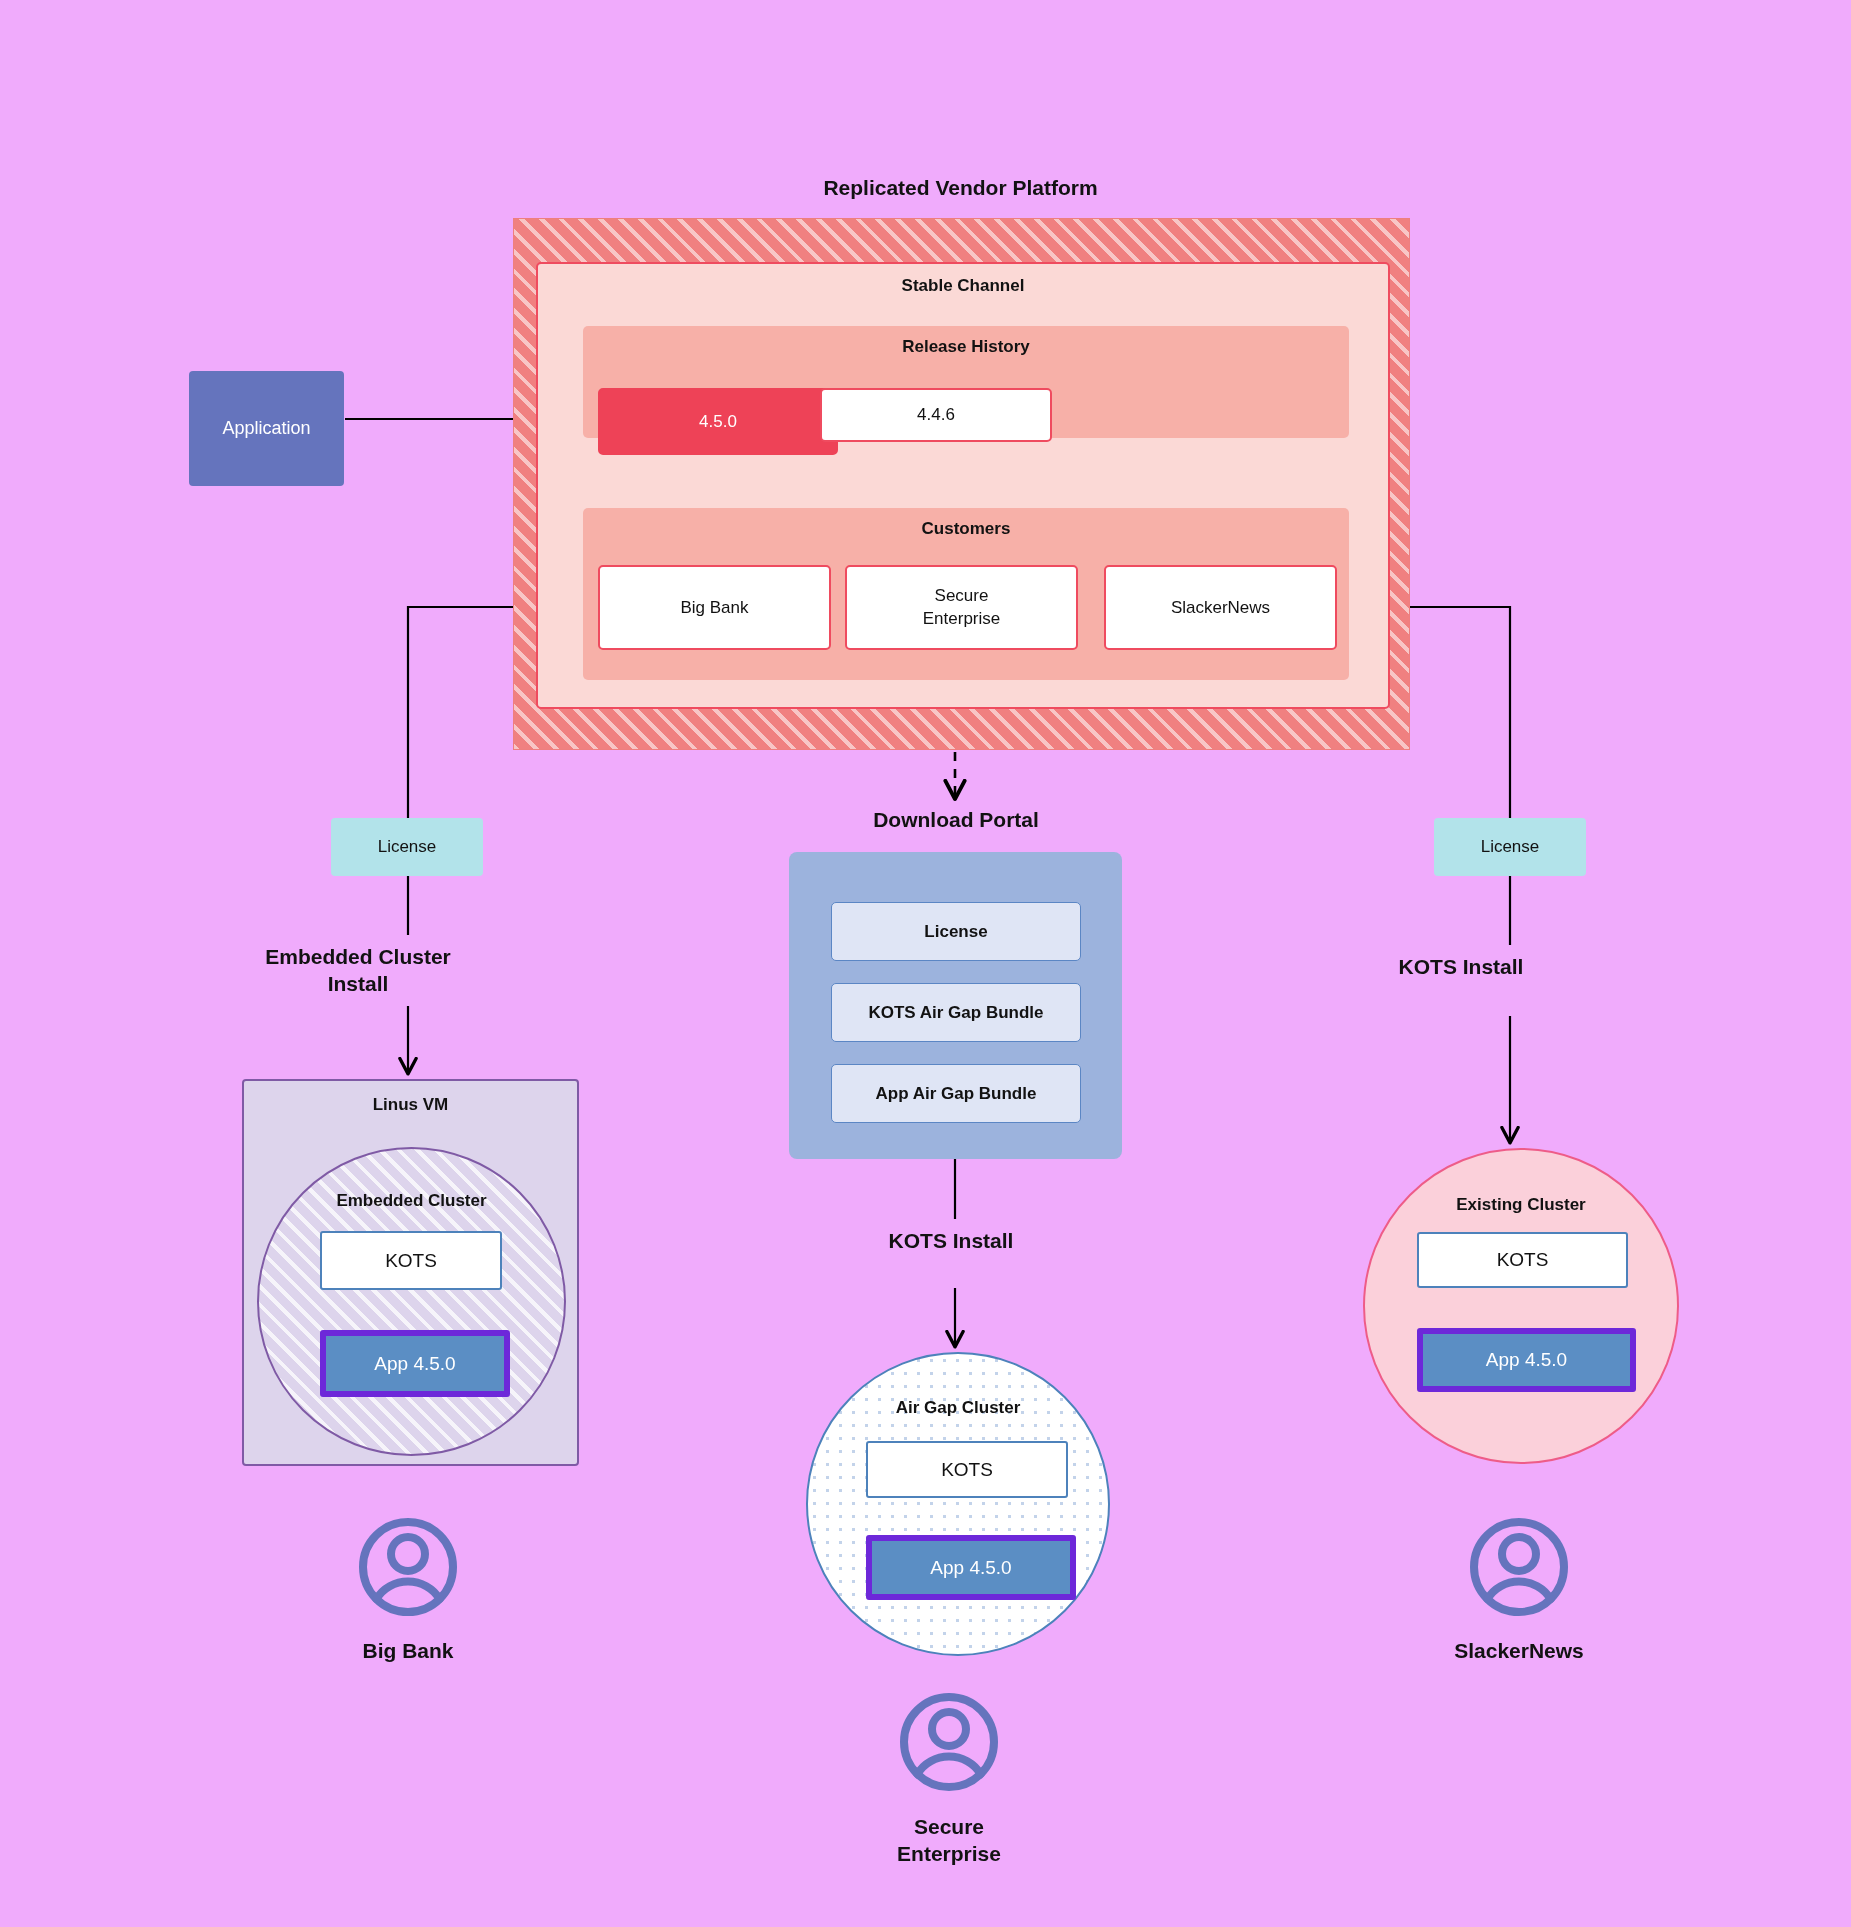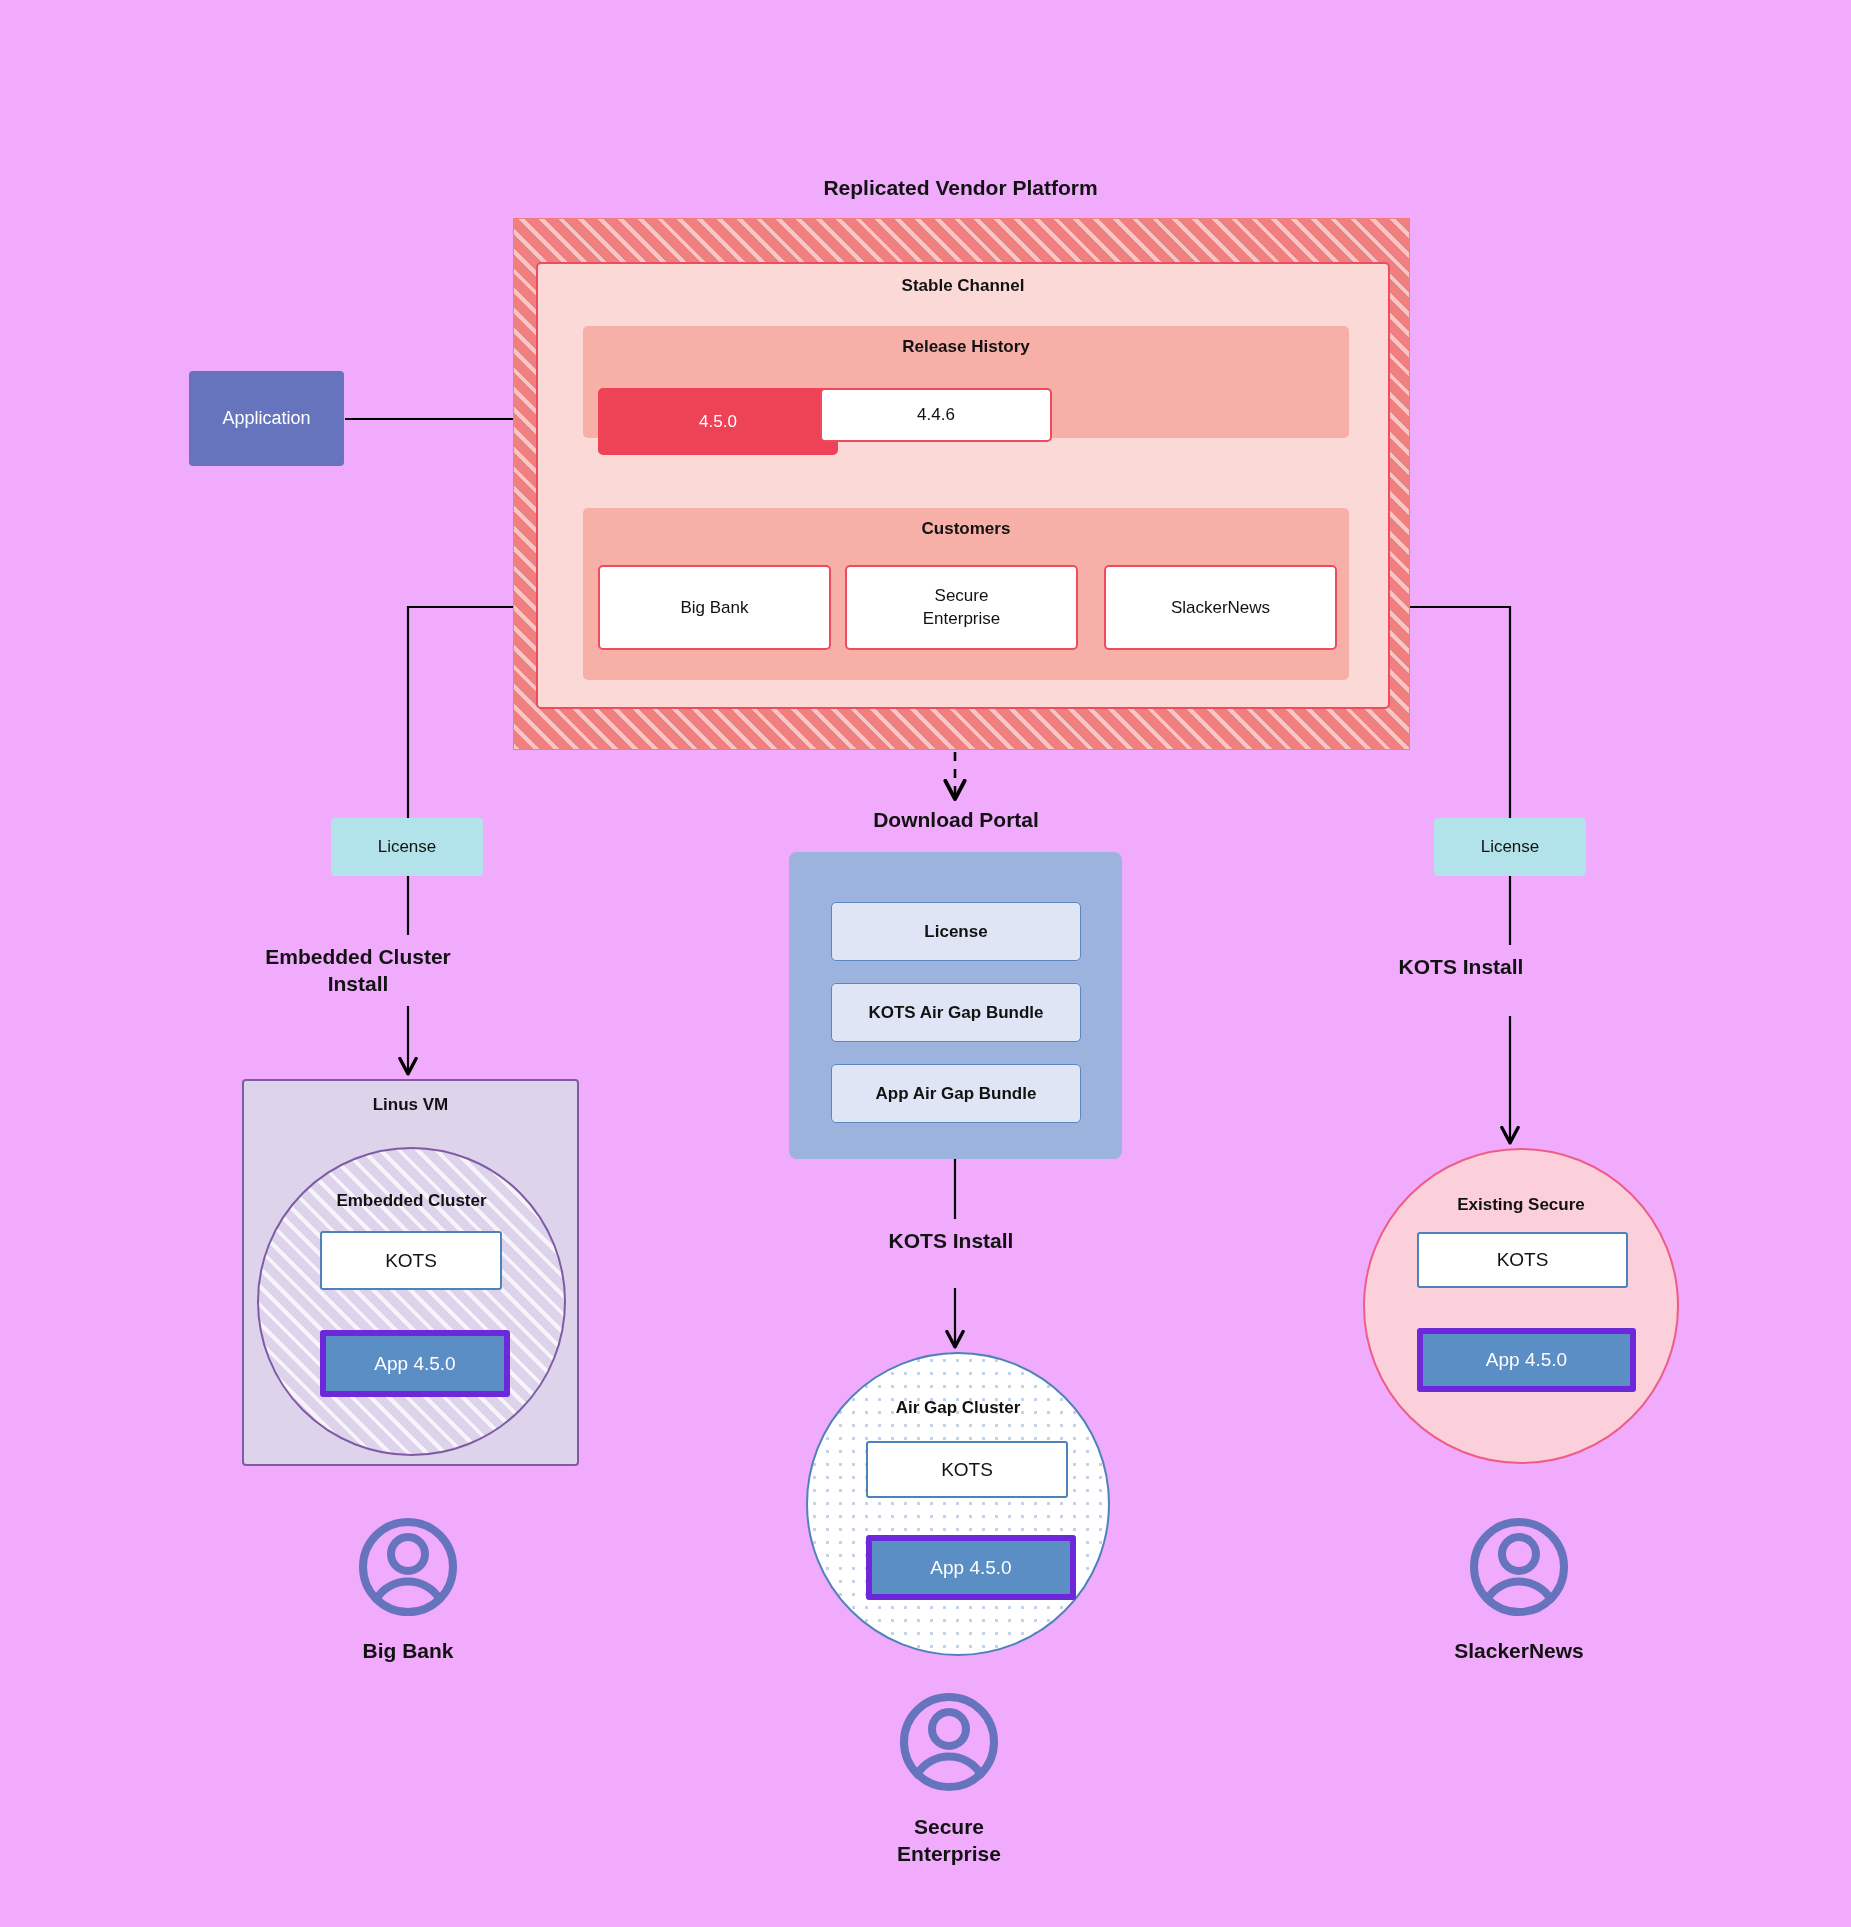--- a/index.html
+++ b/index.html
@@ -61,21 +61,21 @@
   }
   #rel-450{left:598px;top:388px;width:240px;height:67px;background:#ee4257;border-color:#ee4257;}
   #rel-446{left:820px;top:388px;width:232px;height:54px;}
 
   #cust-bigbank{left:598px;top:565px;width:233px;height:85px;}
   #cust-secure{left:845px;top:565px;width:233px;height:85px;}
   #cust-slacker{left:1104px;top:565px;width:233px;height:85px;}
 
   
   #application{
-    left:189px;top:371px;width:155px;height:95px;
+    left:189px;top:371px;width:155px;height:115px;
     background:#6574bd;border-radius:4px;
   }
   #application .t-box{color:#ffffff;font-size:18px;}
 
   
   .license-chip{
     background:#b2e3ea;border-radius:4px;
   }
   #license-left{left:331px;top:818px;width:152px;height:58px;}
   #license-right{left:1434px;top:818px;width:152px;height:58px;}
@@ -301,21 +301,21 @@
     <div class="ctr t-boxbold" style="height:108px;">Air Gap Cluster</div>
   </div>
   <div class="abs ctr kots-box" id="ag-kots">
     <span class="t-box">KOTS</span>
   </div>
   <div class="abs ctr app-box" id="ag-app">
     <span class="t-box">App 4.5.0</span>
   </div>
 
   <div class="abs" id="existing-circle">
-    <div class="ctr t-boxbold" style="height:110px;">Existing Secure</div>
+    <div class="ctr t-boxbold" style="height:110px;">Existing Cluster</div>
   </div>
   <div class="abs ctr kots-box" id="ex-kots">
     <span class="t-box">KOTS</span>
   </div>
   <div class="abs ctr app-box" id="ex-app">
     <span class="t-box">App 4.5.0</span>
   </div>
 
   <svg class="abs avatar" id="avatar-bigbank" viewBox="0 0 104 104">
     <circle cx="52" cy="52" r="45" fill="none" stroke="#6574bd" stroke-width="8"></circle>

